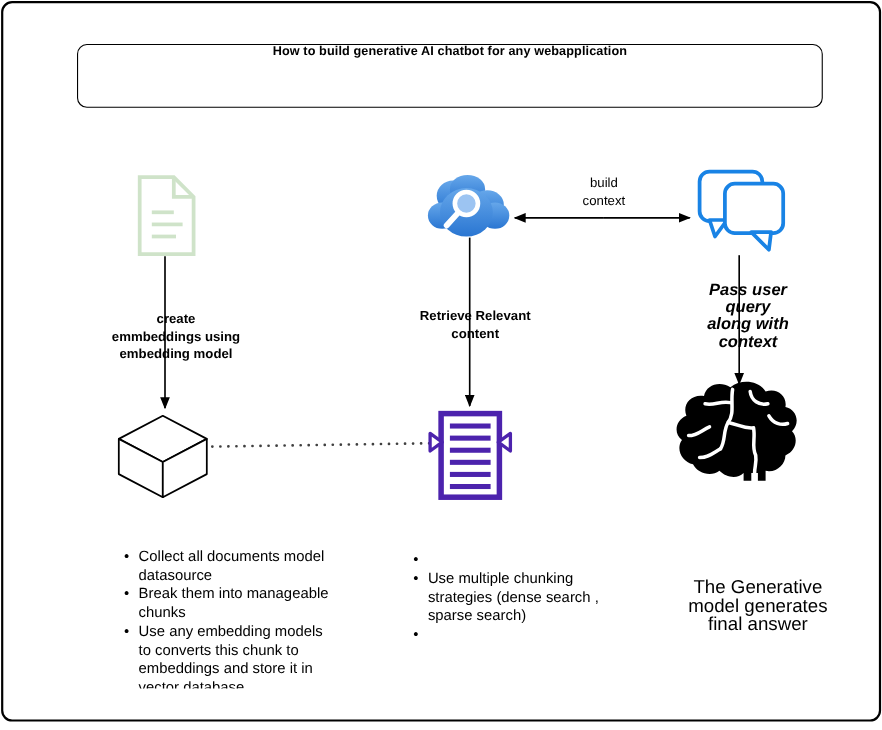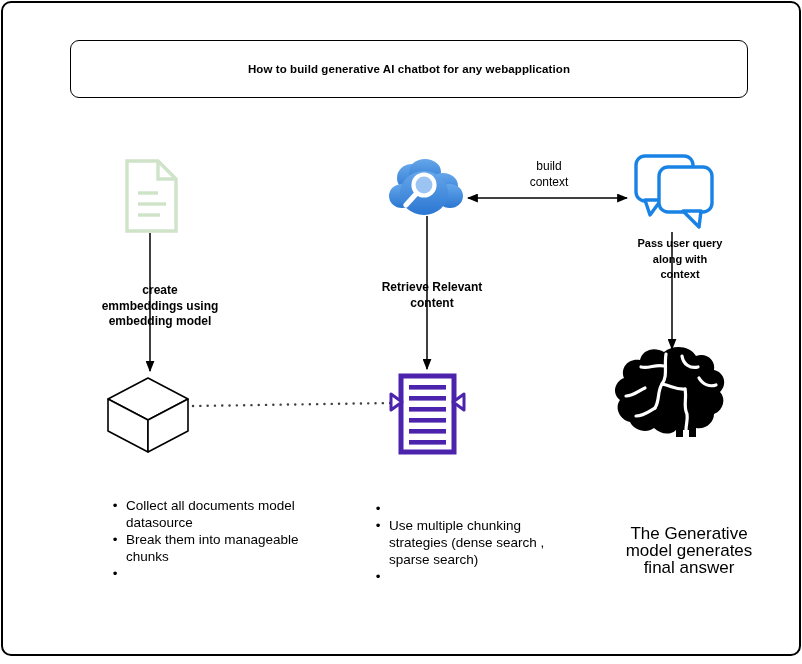--- a/index.html
+++ b/index.html
@@ -7,21 +7,21 @@
     position:relative; width:802px; height:664px; background:#fff; overflow:hidden;
     font-family:"Liberation Sans","DejaVu Sans",sans-serif; color:#000;
   }
   .frame{
     position:absolute; left:1px; top:1px; width:796px; height:651px;
     border:2px solid #000; border-radius:10px; pointer-events:none;
   }
   .title-box{
     position:absolute; left:70px; top:40px; width:676px; height:56px;
     border:1.5px solid #000; border-radius:9px;
-    display:flex; align-items:center; justify-content:center;
+    display:flex; justify-content:center;
   }
   .title-box span{ font-size:11.5px; font-weight:bold; letter-spacing:.1px;}
   svg.diagram{ position:absolute; left:0; top:0; }
   .lbl{
     position:absolute; text-align:center; white-space:pre-line;
     font-size:12px; font-weight:bold; line-height:15.5px;
   }
   .lbl.regular{ font-weight:normal; }
   .caption{
     position:absolute; text-align:center; white-space:pre-line;
@@ -138,40 +138,44 @@
     <span>How to build generative AI chatbot for any webapplication</span>
   </div>
 
   <div class="lbl" style="left:92px; top:283px; width:136px;">create
 emmbeddings using
 embedding model</div>
   <div class="lbl" style="left:372px; top:280px; width:120px;">Retrieve Relevant
 content</div>
   <div class="lbl regular" style="left:509px; top:159px; width:80px;">build
 context</div>
-  <div class="lbl" style="left:623px; top:236px; width:114px; font-size:11px;">Pass user query
+  <div class="lbl" style="left:623px; top:256px; width:114px; font-size:15px;font-style:italic;">Pass user query
 along with
 context</div>
   <div class="caption" style="left:622px; top:525px; width:134px;">The Generative
 model generates
 final answer</div>
 
   <div class="blist clipped" style="left:104px; top:497px; width:226px;">
     <div class="li">
       <span class="bullet">•</span>
       <span class="li-text">Collect all documents model
 datasource</span>
     </div>
     <div class="li">
       <span class="bullet">•</span>
       <span class="li-text">Break them into manageable
 chunks</span>
     </div>
     <div class="li">
       <span class="bullet">•</span>
+      <span class="li-text">Use any embedding models
+to converts this chunk to
+embeddings and store it in
+vector database</span>
     </div>
   </div>
 
   <div class="blist" style="left:367px; top:500px; width:210px;">
     <div class="li">
       <span class="bullet">•</span>
     </div>
     <div class="li">
       <span class="bullet">•</span>
       <span class="li-text">Use multiple chunking

